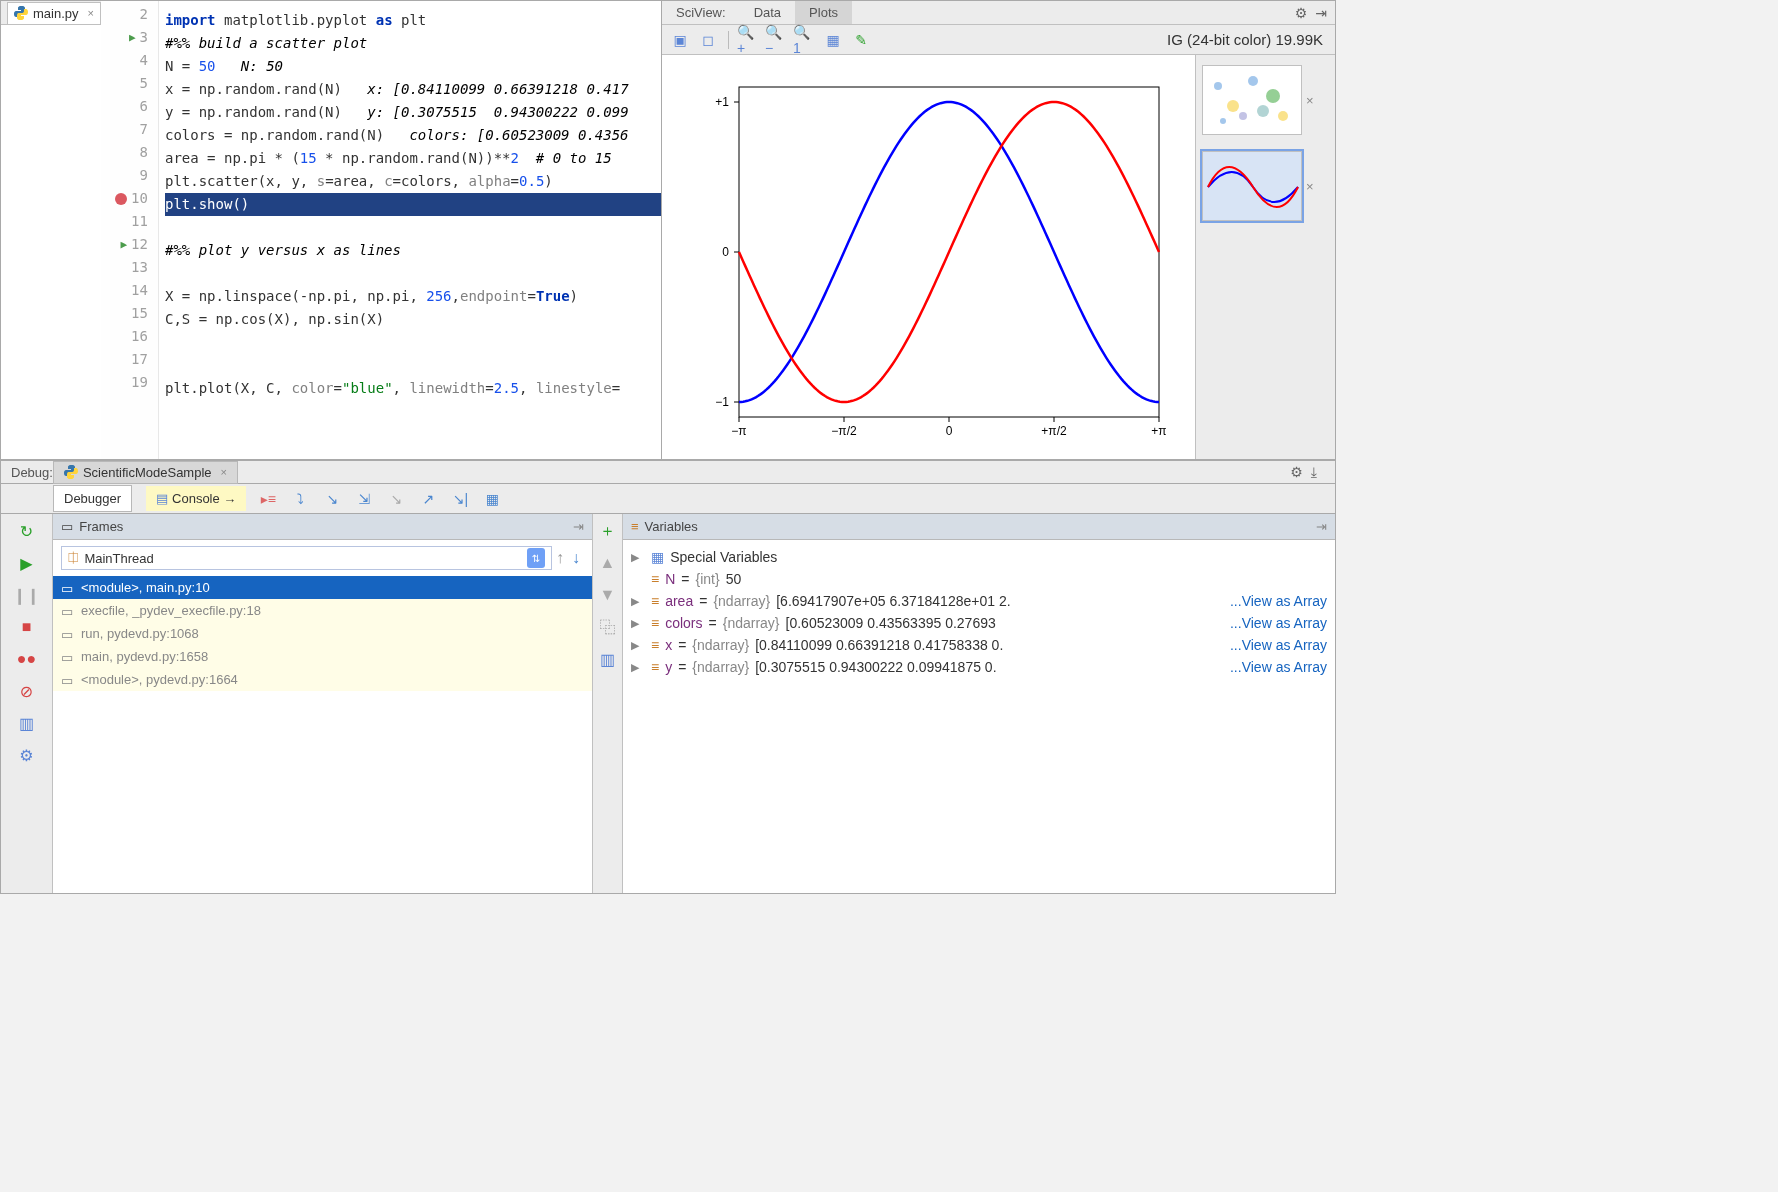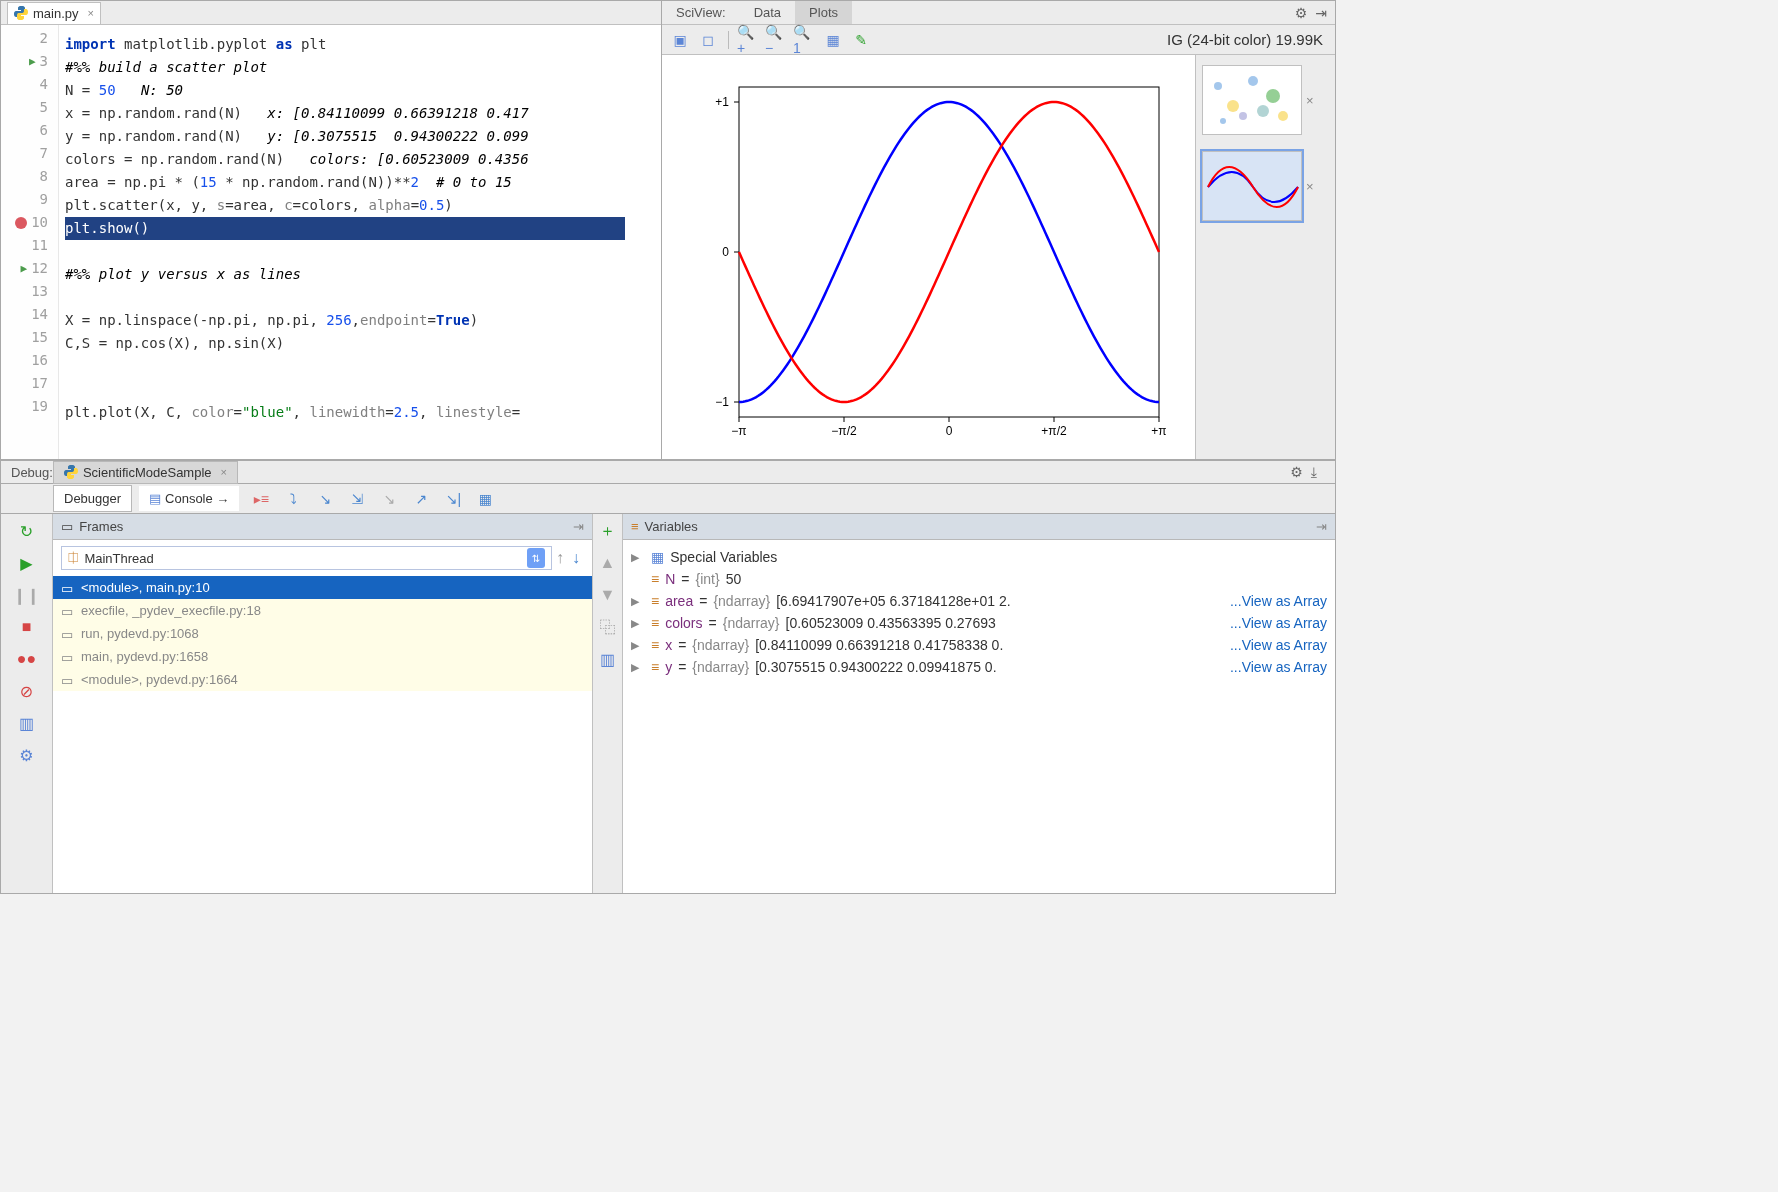--- a/index.html
+++ b/index.html
@@ -1,18 +1,18 @@
 <!DOCTYPE html>
 <html><head>
 <meta charset="utf-8">
 <style>
   * { box-sizing: border-box; margin: 0; padding: 0; }
   body { font-family: -apple-system, "Helvetica Neue", Arial, sans-serif; font-size: 13px; color: #333; background: #f2f2f2; width: 1336px; height: 894px; overflow: hidden; }
   .top-row { display: flex; height: 460px; }
-  .editor-pane { width: 662px; display: flex; flex-direction: column; background: #fff; border: 1px solid #a9a9a9; }
+  .editor-pane { width: 662px; display: flex; flex-direction: row; background: #fff; border: 1px solid #a9a9a9; }
   .tab-bar { height: 24px; background: #ececec; border-bottom: 1px solid #c0c0c0; display: flex; align-items: center; padding-left: 6px; }
   .ed-tab { display: flex; align-items: center; gap: 5px; background: #fff; border: 1px solid #c0c0c0; border-bottom: none; padding: 3px 6px; }
   .py-icon { width: 14px; height: 14px; display:inline-flex; align-items:center; justify-content:center; }
   .close-x { color: #888; font-size: 11px; margin-left: 4px; cursor:pointer;}
   .code-area { display: flex; flex: 1; font-family: Menlo, Consolas, monospace; font-size: 14px; overflow:hidden; }
   .gutter { width: 58px; background: #fefefe; border-right: 1px solid #e8e8e8; text-align: right; color: #a0a0a0; padding-right: 6px; line-height: 23px; padding-top:2px; position:relative;}
   .gutter .gl { height:23px; display:flex; align-items:center; justify-content:flex-end; gap:4px; padding-right:4px;}
   .run-tri { color:#4c9c4c; font-size:11px;}
   .bp { width:12px; height:12px; background:#db5860; border-radius:50%; }
   .code { flex:1; padding-left: 6px; line-height:23px; white-space:pre; overflow:hidden; position:relative; padding-top:8px;}
@@ -40,22 +40,22 @@
   .thumb { width:100px; height:70px; background:#fff; border:1px solid #c0c0c0;}
   .thumb.sel { outline:2px solid #7aa3e5; background:#d8e4f5;}
   .tx { color:#888; cursor:pointer;}
   
   .debug-header { height:24px; background:#ececec; border:1px solid #a9a9a9; border-top:1px solid #a9a9a9; display:flex; align-items:center; padding:0 10px;}
   .debug-header .lbl { color:#555; }
   .debug-tab { display:flex; align-items:center; gap:5px; background:#d8d8d8; border:1px solid #b8b8b8; padding:3px 10px;}
   .debug-header .sp{flex:1;}
   .debug-toolbar { height:30px; background:#ececec; border:1px solid #a9a9a9; border-top:none; display:flex; align-items:center; }
   .dt-left { width:52px;}
-  .dt-tabs { display:flex; align-items:center; gap:7px;}
-  .dt-tab { padding:5px 10px; background:#ffffff;}
+  .dt-tabs { display:flex; align-items:center; gap:14px;}
+  .dt-tab { padding:5px 10px; background:#fef9c3;}
   .dt-tab.active { background:#fff; border:1px solid #b8b8b8;}
   .dt-icons { display:flex; gap:8px; margin-left:10px;}
   .dt-icons .tb{color:#4a86cf;}
   .debug-body { display:flex; height: 380px; border:1px solid #a9a9a9; border-top:none;}
   .left-ctrl { width:52px; background:#ececec; border-right:1px solid #c0c0c0; display:flex; flex-direction:column; align-items:center; padding-top:6px; gap:10px;}
   .ctrl-btn { width:22px; height:22px; display:flex; align-items:center; justify-content:center; font-size:16px;}
   .frames-pane { width:540px; display:flex; flex-direction:column; background:#fff; border-right:1px solid #c0c0c0;}
   .pane-header { height:26px; background:#d6dde5; border-bottom:1px solid #b8b8b8; display:flex; align-items:center; padding:0 8px; gap:6px; color:#444;}
   .pane-header .sp{flex:1;}
   .thread-sel { margin:6px 8px; display:flex; align-items:center;}

